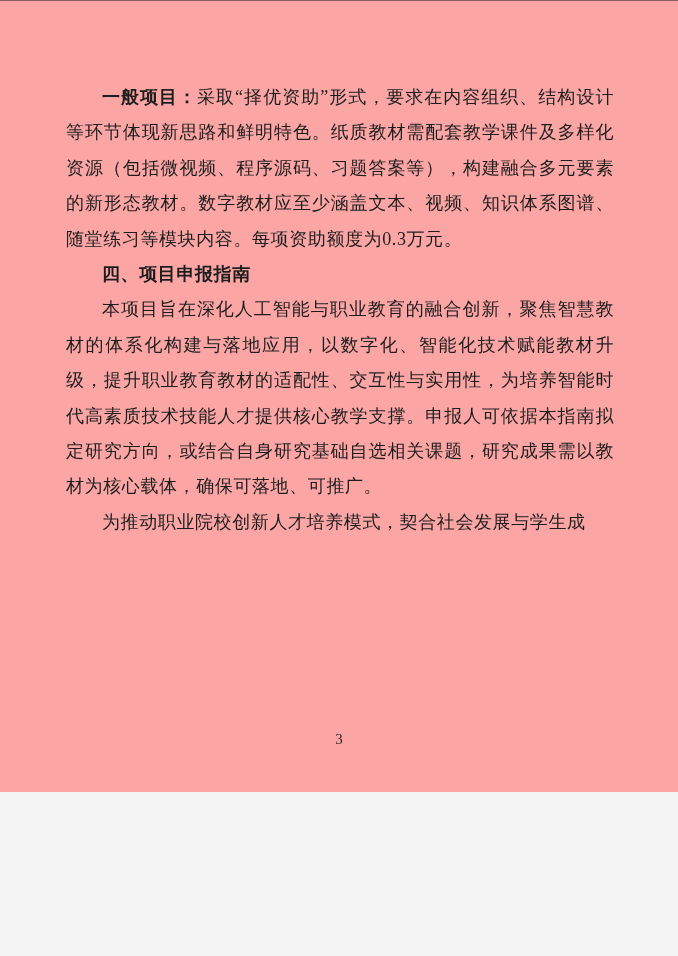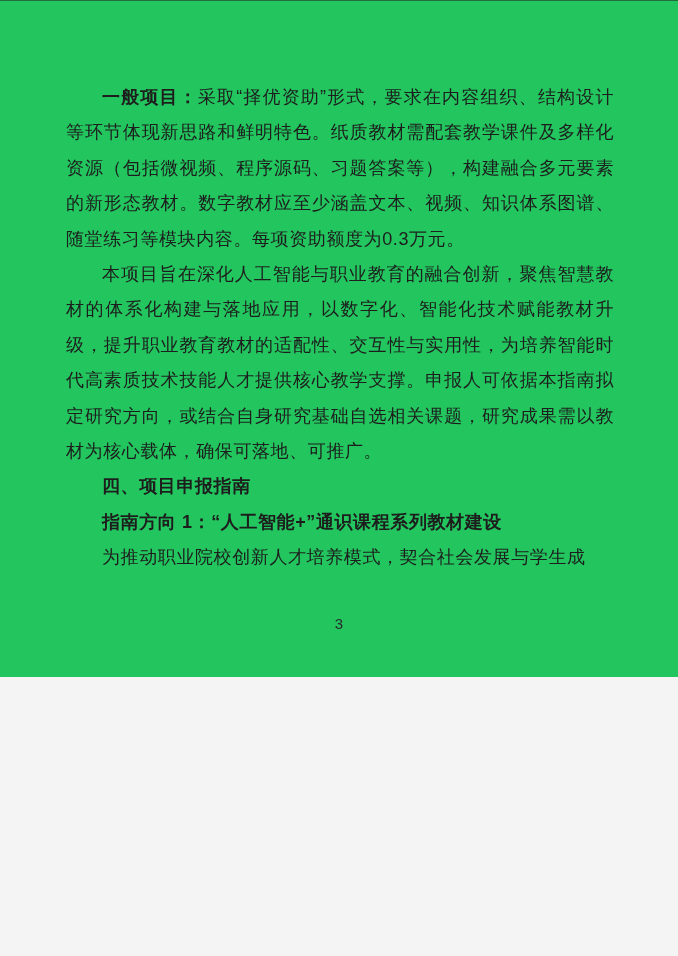--- a/index.html
+++ b/index.html
@@ -4,25 +4,25 @@
 <title>Document Page</title>
 <style>
   html, body {
     margin: 0;
     padding: 0;
     background: #f4f4f4;
   }
   .page {
     position: relative;
     width: 678px;
-    height: 677px;
+    height: 792px;
     margin: 0 auto;
-    background: #22c55e;
+    background: #fca5a5;
     overflow: hidden;
-    font-family: Liberation Sans, sans-serif;
+    font-family: Liberation Serif, serif;
     color: #1d1d1d;
   }
   .top-edge {
     position: absolute;
     top: 0; left: 0; right: 0;
     height: 1px;
     background: rgba(35, 35, 35, 0.55);
   }
   .content {
     position: absolute;
@@ -58,25 +58,24 @@
 </style>
 </head>
 <body>
 
 <div class="page">
   <div class="top-edge"></div>
 
   <main class="content">
     <p class="para"><span class="b">一般项目：</span><span>采取“择优资助”形式，要求在内容组织、结构设计等环节体现新思路和鲜明特色。纸质教材需配套教学课件及多样化资源（包括微视频、程序源码、习题答案等），构建融合多元要素的新形态教材。数字教材应至少涵盖文本、视频、知识体系图谱、随堂练习等模块内容。每项资助额度为0.3万元。</span></p>
 
+    <p class="para heading">四、项目申报指南</p>
+
     <p class="para">本项目旨在深化人工智能与职业教育的融合创新，聚焦智慧教材的体系化构建与落地应用，以数字化、智能化技术赋能教材升级，提升职业教育教材的适配性、交互性与实用性，为培养智能时代高素质技术技能人才提供核心教学支撑。申报人可依据本指南拟定研究方向，或结合自身研究基础自选相关课题，研究成果需以教材为核心载体，确保可落地、可推广。</p>
 
-    <p class="para heading">四、项目申报指南</p>
-
-    <p class="para heading">指南方向 1：“人工智能+”通识课程系列教材建设</p>
 
 
 
 
     <p class="para">为推动职业院校创新人才培养模式，契合社会发展与学生成</p>
   </main>
 
   <footer class="page-number">3</footer>
 </div>
 

